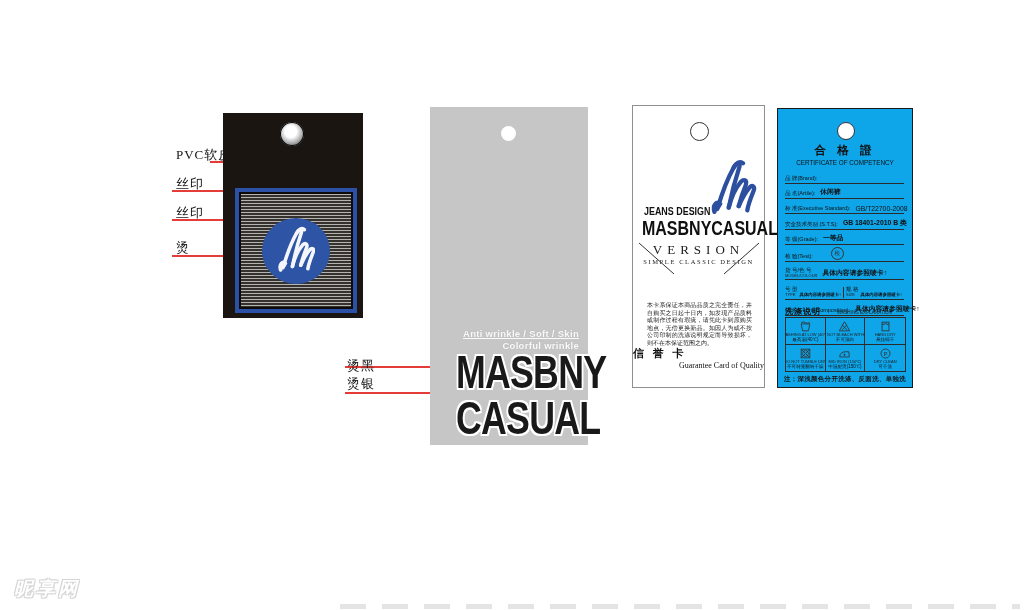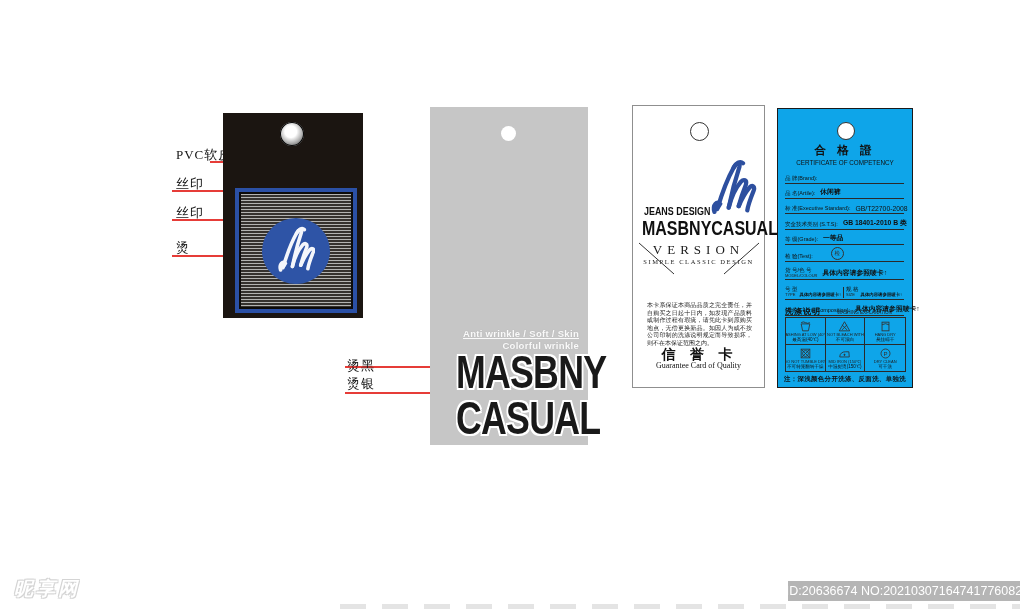--- a/index.html
+++ b/index.html
@@ -40,23 +40,23 @@
   .t3-kicker{position:absolute;left:11px;top:99px;font-size:10.5px;font-weight:bold;letter-spacing:0;
              white-space:nowrap;transform:scaleX(.85);transform-origin:0 0;color:#111;}
   .t3-brand{position:absolute;left:9px;top:110px;font-size:20.5px;font-weight:bold;color:#101010;
             white-space:nowrap;transform:scaleX(.78);transform-origin:0 0;letter-spacing:0;}
   .t3-version{position:absolute;left:0;top:136px;width:100%;text-align:center;
               font-family:"Liberation Serif",serif;font-size:13px;letter-spacing:5px;color:#1a1a1a;}
   .t3-slogan{position:absolute;left:0;top:152px;width:100%;text-align:center;
              font-family:"Liberation Serif",serif;font-size:6.5px;letter-spacing:1.6px;color:#222;}
   .t3-para{position:absolute;left:14px;top:196px;width:105px;font-size:6px;line-height:7.6px;
            text-align:justify;color:#222;}
-  .t3-card-title{position:absolute;left:0;top:240px;width:100%;text-align:center;
-                 font-family:Liberation Mono, monospace;font-size:14px;font-weight:bold;letter-spacing:3px;}
-  .t3-card-sub{position:absolute;left:0;top:255px;width:100%;text-align:center;
+  .t3-card-title{position:absolute;left:0;top:240px;width:100%;text-align:left;
+                 font-family:Liberation Serif, serif;font-size:11px;font-weight:bold;letter-spacing:3px;}
+  .t3-card-sub{position:absolute;left:0;top:255px;width:100%;text-align:right;
                font-family:"Liberation Serif",serif;font-size:8px;color:#111;}
 
   
   .tag4{position:absolute;left:777px;top:108px;width:136px;height:280px;background:#0ea5e9;
         border:1.5px solid #1a1a1a;box-sizing:border-box;}
   .t4-title{position:absolute;left:0;top:34px;width:100%;text-align:center;
             font-size:11.5px;font-weight:bold;letter-spacing:4px;color:#111;}
   .t4-sub{position:absolute;left:0;top:50px;width:100%;text-align:center;font-size:6.3px;color:#111;}
   .t4-fields{position:absolute;left:7px;top:61px;width:119px;}
   .f-row{position:relative;border-bottom:1px solid #2a2a2a;display:flex;align-items:flex-end;padding-bottom:1px;}
@@ -293,16 +293,15 @@
         <div class="wc-zh">可干洗</div>
       </div>
     </div>
 
     <div class="t4-note">注：深浅颜色分开洗涤、反面洗、单独洗</div>
   </div>
 
   <div class="wm-left">
     <span class="wm-site">昵享网</span>
   </div>
-  <div class="id-box">ID:20636674 NO:20210307164741776082</div>
   <div class="bottom-strip"></div>
 
 </div>
 
 </body></html>

